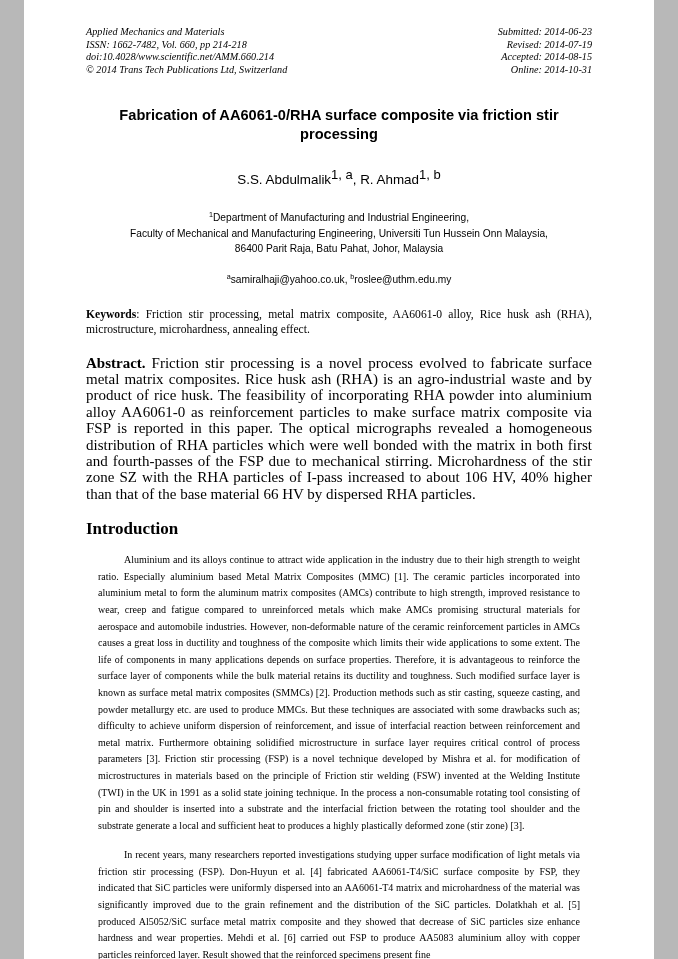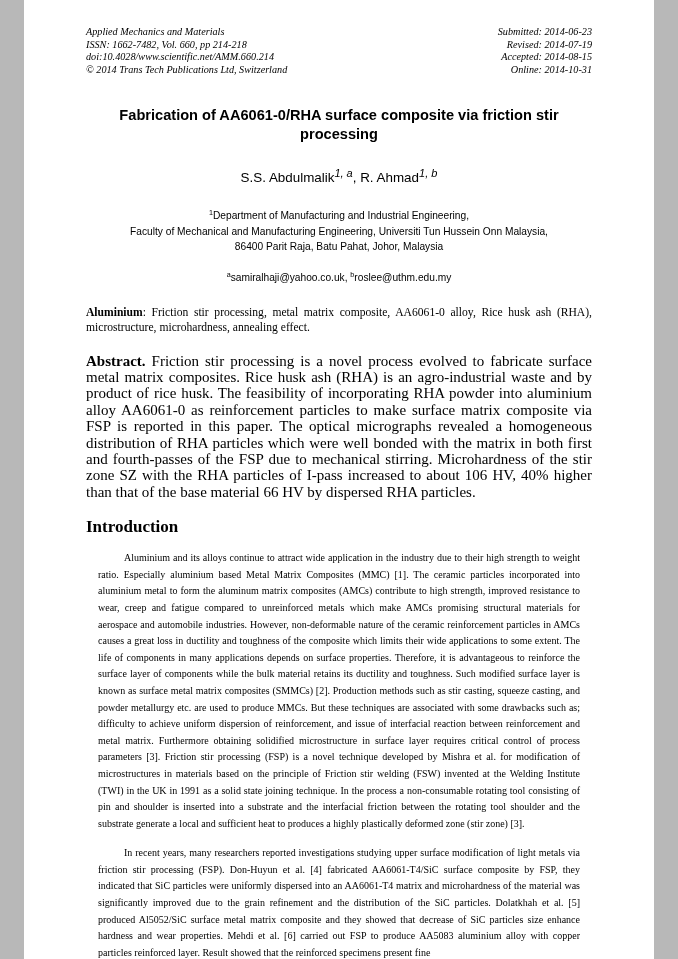--- a/index.html
+++ b/index.html
@@ -41,21 +41,21 @@
     margin-top: 30px;
     padding: 0 18px;
   }
 
   .authors {
     font-family: "Liberation Sans", sans-serif;
     font-size: 13.4px;
     text-align: center;
     margin-top: 23px;
   }
-  .authors sup { font-size: 11px; font-style: italic; }
+  .authors sup { font-size: 13px; }
 
   .affil {
     font-family: "Liberation Sans", sans-serif;
     font-size: 10.2px;
     line-height: 15.5px;
     text-align: center;
     margin-top: 19px;
   }
   .affil sup { font-size: 7.2px; }
 
@@ -130,21 +130,21 @@
     <div><sup>1</sup><span>Department of Manufacturing and Industrial Engineering,</span></div>
     <div>Faculty of Mechanical and Manufacturing Engineering, Universiti Tun Hussein Onn Malaysia,</div>
     <div>86400 Parit Raja, Batu Pahat, Johor, Malaysia</div>
   </div>
 
   <div class="emails">
     <sup>a</sup><span>samiralhaji@yahoo.co.uk, </span><sup>b</sup><span>roslee@uthm.edu.my</span>
   </div>
 
   <div class="keywords">
-    <b>Aluminium</b><span>: Friction stir processing, metal matrix composite, AA6061-0 alloy, Rice husk ash (RHA), microstructure, microhardness, annealing effect.</span>
+    <b>Keywords</b><span>: Friction stir processing, metal matrix composite, AA6061-0 alloy, Rice husk ash (RHA), microstructure, microhardness, annealing effect.</span>
   </div>
 
   <div class="abstract">
     <b>Abstract.</b><span> Friction stir processing is a novel process evolved to fabricate surface metal matrix composites. Rice husk ash (RHA) is an agro-industrial waste and by product of rice husk. The feasibility of incorporating RHA powder into aluminium alloy AA6061-0 as reinforcement particles to make surface matrix composite via FSP is reported in this paper. The optical micrographs revealed a homogeneous distribution of RHA particles which were well bonded with the matrix in both first and fourth-passes of the FSP due to mechanical stirring. Microhardness of the stir zone SZ with the RHA particles of I-pass increased to about 106 HV, 40% higher than that of the base material 66 HV by dispersed RHA particles.</span>
   </div>
 
   <div class="section-head">Introduction</div>
 
   <p class="body first">Aluminium and its alloys continue to attract wide application in the industry due to their high strength to weight ratio. Especially aluminium based Metal Matrix Composites (MMC) [1]. The ceramic particles incorporated into aluminium metal to form the aluminum matrix composites (AMCs) contribute to high strength, improved resistance to wear, creep and fatigue compared to unreinforced metals which make AMCs promising structural materials for aerospace and automobile industries. However, non-deformable nature of the ceramic reinforcement particles in AMCs causes a great loss in ductility and toughness of the composite which limits their wide applications to some extent. The life of components in many applications depends on surface properties. Therefore, it is advantageous to reinforce the surface layer of components while the bulk material retains its ductility and toughness. Such modified surface layer is known as surface metal matrix composites (SMMCs) [2]. Production methods such as stir casting, squeeze casting, and powder metallurgy etc. are used to produce MMCs. But these techniques are associated with some drawbacks such as; difficulty to achieve uniform dispersion of reinforcement, and issue of interfacial reaction between reinforcement and metal matrix. Furthermore obtaining solidified microstructure in surface layer requires critical control of process parameters [3]. Friction stir processing (FSP) is a novel technique developed by Mishra et al. for modification of microstructures in materials based on the principle of Friction stir welding (FSW) invented at the Welding Institute (TWI) in the UK in 1991 as a solid state joining technique. In the process a non-consumable rotating tool consisting of pin and shoulder is inserted into a substrate and the interfacial friction between the rotating tool shoulder and the substrate generate a local and sufficient heat to produces a highly plastically deformed zone (stir zone) [3].</p>
 

